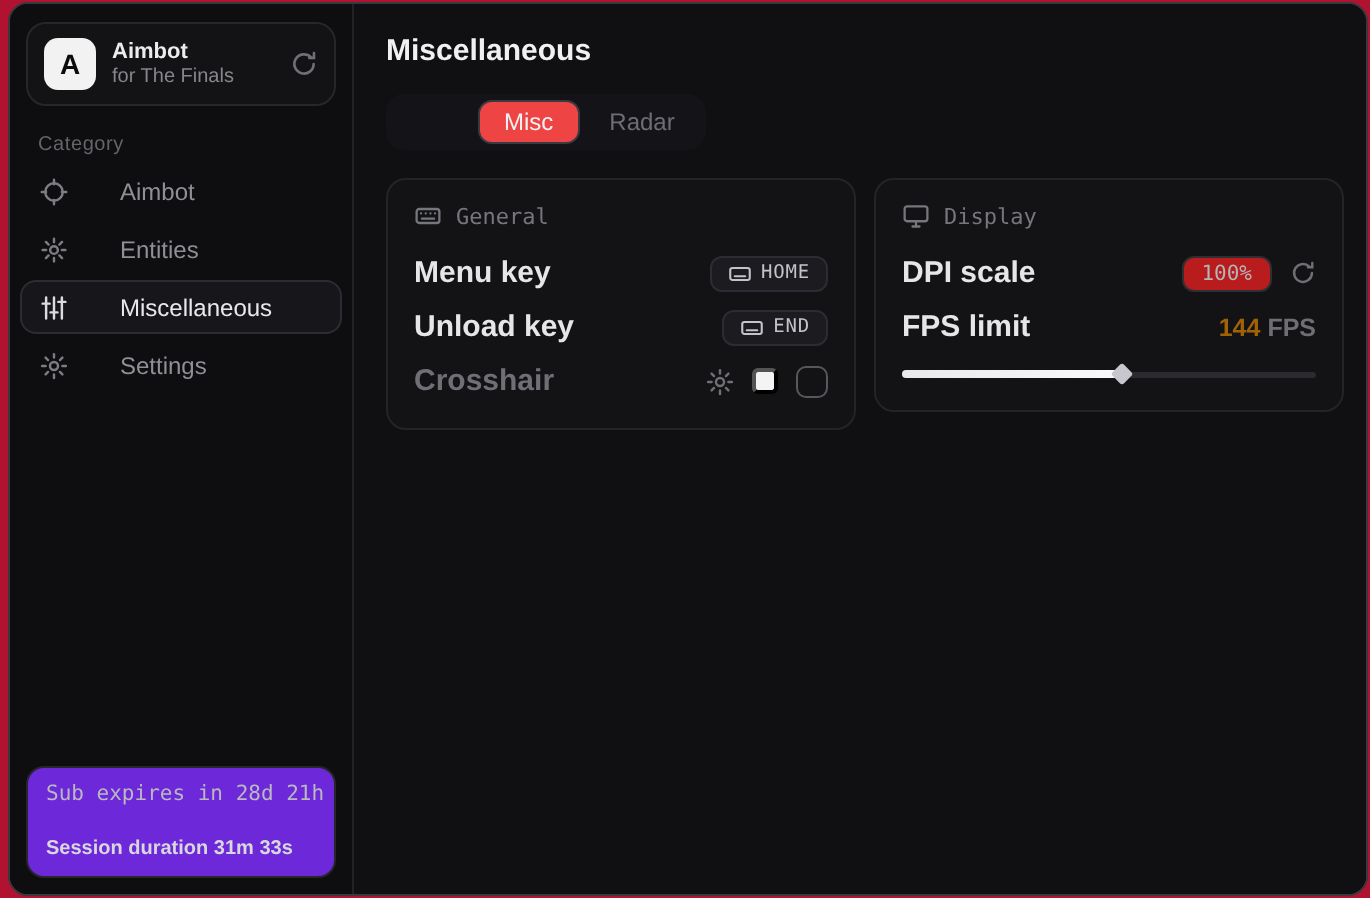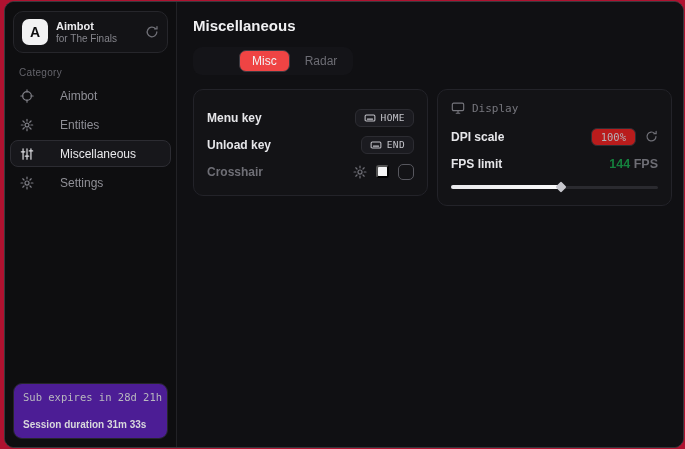--- a/index.html
+++ b/index.html
@@ -55,21 +55,21 @@
   }
   .nav-item .ic { display:flex; align-items:center; color:#7c7c83; }
   .nav-item.active {
     background:#17171b; border-color:#2c2c32; color:#e9e9ec;
   }
   .nav-item.active .ic { color:#dcdce0; }
   .spacer { flex:1; }
   .sub-box {
     margin:8px; padding:7px 9px 8px 9px;
     border:1px solid #26262b; border-radius:9px;
-    background:#4c1d95;
+    background:#6d28d9;
   }
   .sub-line1 {
     font-family:"DejaVu Sans Mono", monospace;
     color:#b9b9bf; font-size:10.5px; margin-bottom:3px; white-space:nowrap;
   }
   .sub-line2 { color:#d8d8dc; font-size:10px; font-weight:bold;margin-top:16px; }
   
   .main { flex:1; padding:15px 16px; background:#101013; }
   .page-title { color:#f0f0f2; font-size:15px; font-weight:bold; margin-bottom:13px; }
   .tabs {
@@ -92,21 +92,21 @@
   .card-head {
     display:flex; align-items:center; gap:7px;
     color:#76767d; margin-bottom:11px;
   }
   .card-head .ic { display:flex; align-items:center; }
   .card-title { font-family:"DejaVu Sans Mono", monospace; font-size:11px; }
   .row {
     display:flex; align-items:center; justify-content:space-between;
     min-height:21px; margin-top:6px;
   }
-  .row-label { color:#e6e6e9; font-size:12px; font-weight:bold; }
+  .row-label { color:#e6e6e9; font-size:15px; font-weight:bold; }
   .row-label.muted { color:#6f6f76; }
   .key-badge {
     display:inline-flex; align-items:center; gap:5px;
     background:#1b1b20; border:1px solid #2c2c32; border-radius:6px;
     padding:2px 8px; color:#c3c3c9; cursor:pointer;
   }
   .key-badge .kb-text { font-family:"DejaVu Sans Mono", monospace; font-size:9.5px; letter-spacing:.4px; }
   .ctrl-group { display:flex; align-items:center; gap:9px; }
   .swatch {
     width:13px; height:13px; border-radius:3px; background:#f4f4f5; cursor:pointer;
@@ -115,21 +115,21 @@
     width:16px; height:16px; border-radius:5px;
     border:1.5px solid #57575e; background:transparent; cursor:pointer;
   }
   .pct-badge {
     display:inline-flex; align-items:center;
     border:1px solid #2e2e34; border-radius:6px; background:#b91c1c;
     padding:2px 9px; color:#b4b4ba; cursor:pointer;
     font-family:"DejaVu Sans Mono", monospace; font-size:10.5px;
   }
   .fps-val { font-size:12.5px; font-weight:bold; }
-  .fps-num { color:#15803d;margin-left:27px; }
+  .fps-num { color:#a16207;margin-left:27px; }
   .fps-unit { color:#6e6e75; }
   .slider { position:relative; height:10px; margin-top:8px; cursor:pointer; }
   .slider .track {
     position:absolute; top:4px; left:0; right:0; height:3px;
     background:#2a2a2f; border-radius:2px;
   }
   .slider .fill {
     position:absolute; top:3px; left:0; height:4px;
     background:linear-gradient(90deg,#e9e9ec,#fafafb); border-radius:2px;
   }
@@ -212,20 +212,29 @@
     <div class="page-title">Miscellaneous</div>
 
     <div class="tabs">
       <button class="tab active">Misc</button>
       <button class="tab">Radar</button>
     </div>
 
     <div class="cards">
 
       <section class="card">
+        <div class="card-head">
+          <span class="ic">
+            <svg width="14" height="14" viewBox="0 0 16 16" fill="none" stroke="currentColor" stroke-width="1.3" stroke-linecap="round">
+              <rect x="1.5" y="4" width="13" height="8" rx="1.5"></rect>
+              <path d="M4 6.5h.01M6.7 6.5h.01M9.4 6.5h.01M12 6.5h.01M4.5 9.5h7"></path>
+            </svg>
+          </span>
+          <span class="card-title">General</span>
+        </div>
 
         <div class="row">
           <span class="row-label">Menu key</span>
           <button class="key-badge">
             <span class="ic">
               <svg width="12" height="12" viewBox="0 0 16 16" fill="none" stroke="currentColor" stroke-width="1.4" stroke-linecap="round">
                 <rect x="1.5" y="4" width="13" height="8" rx="1.5"></rect>
                   <path d="M4.5 9.5h7"></path>
               </svg>
             </span>

